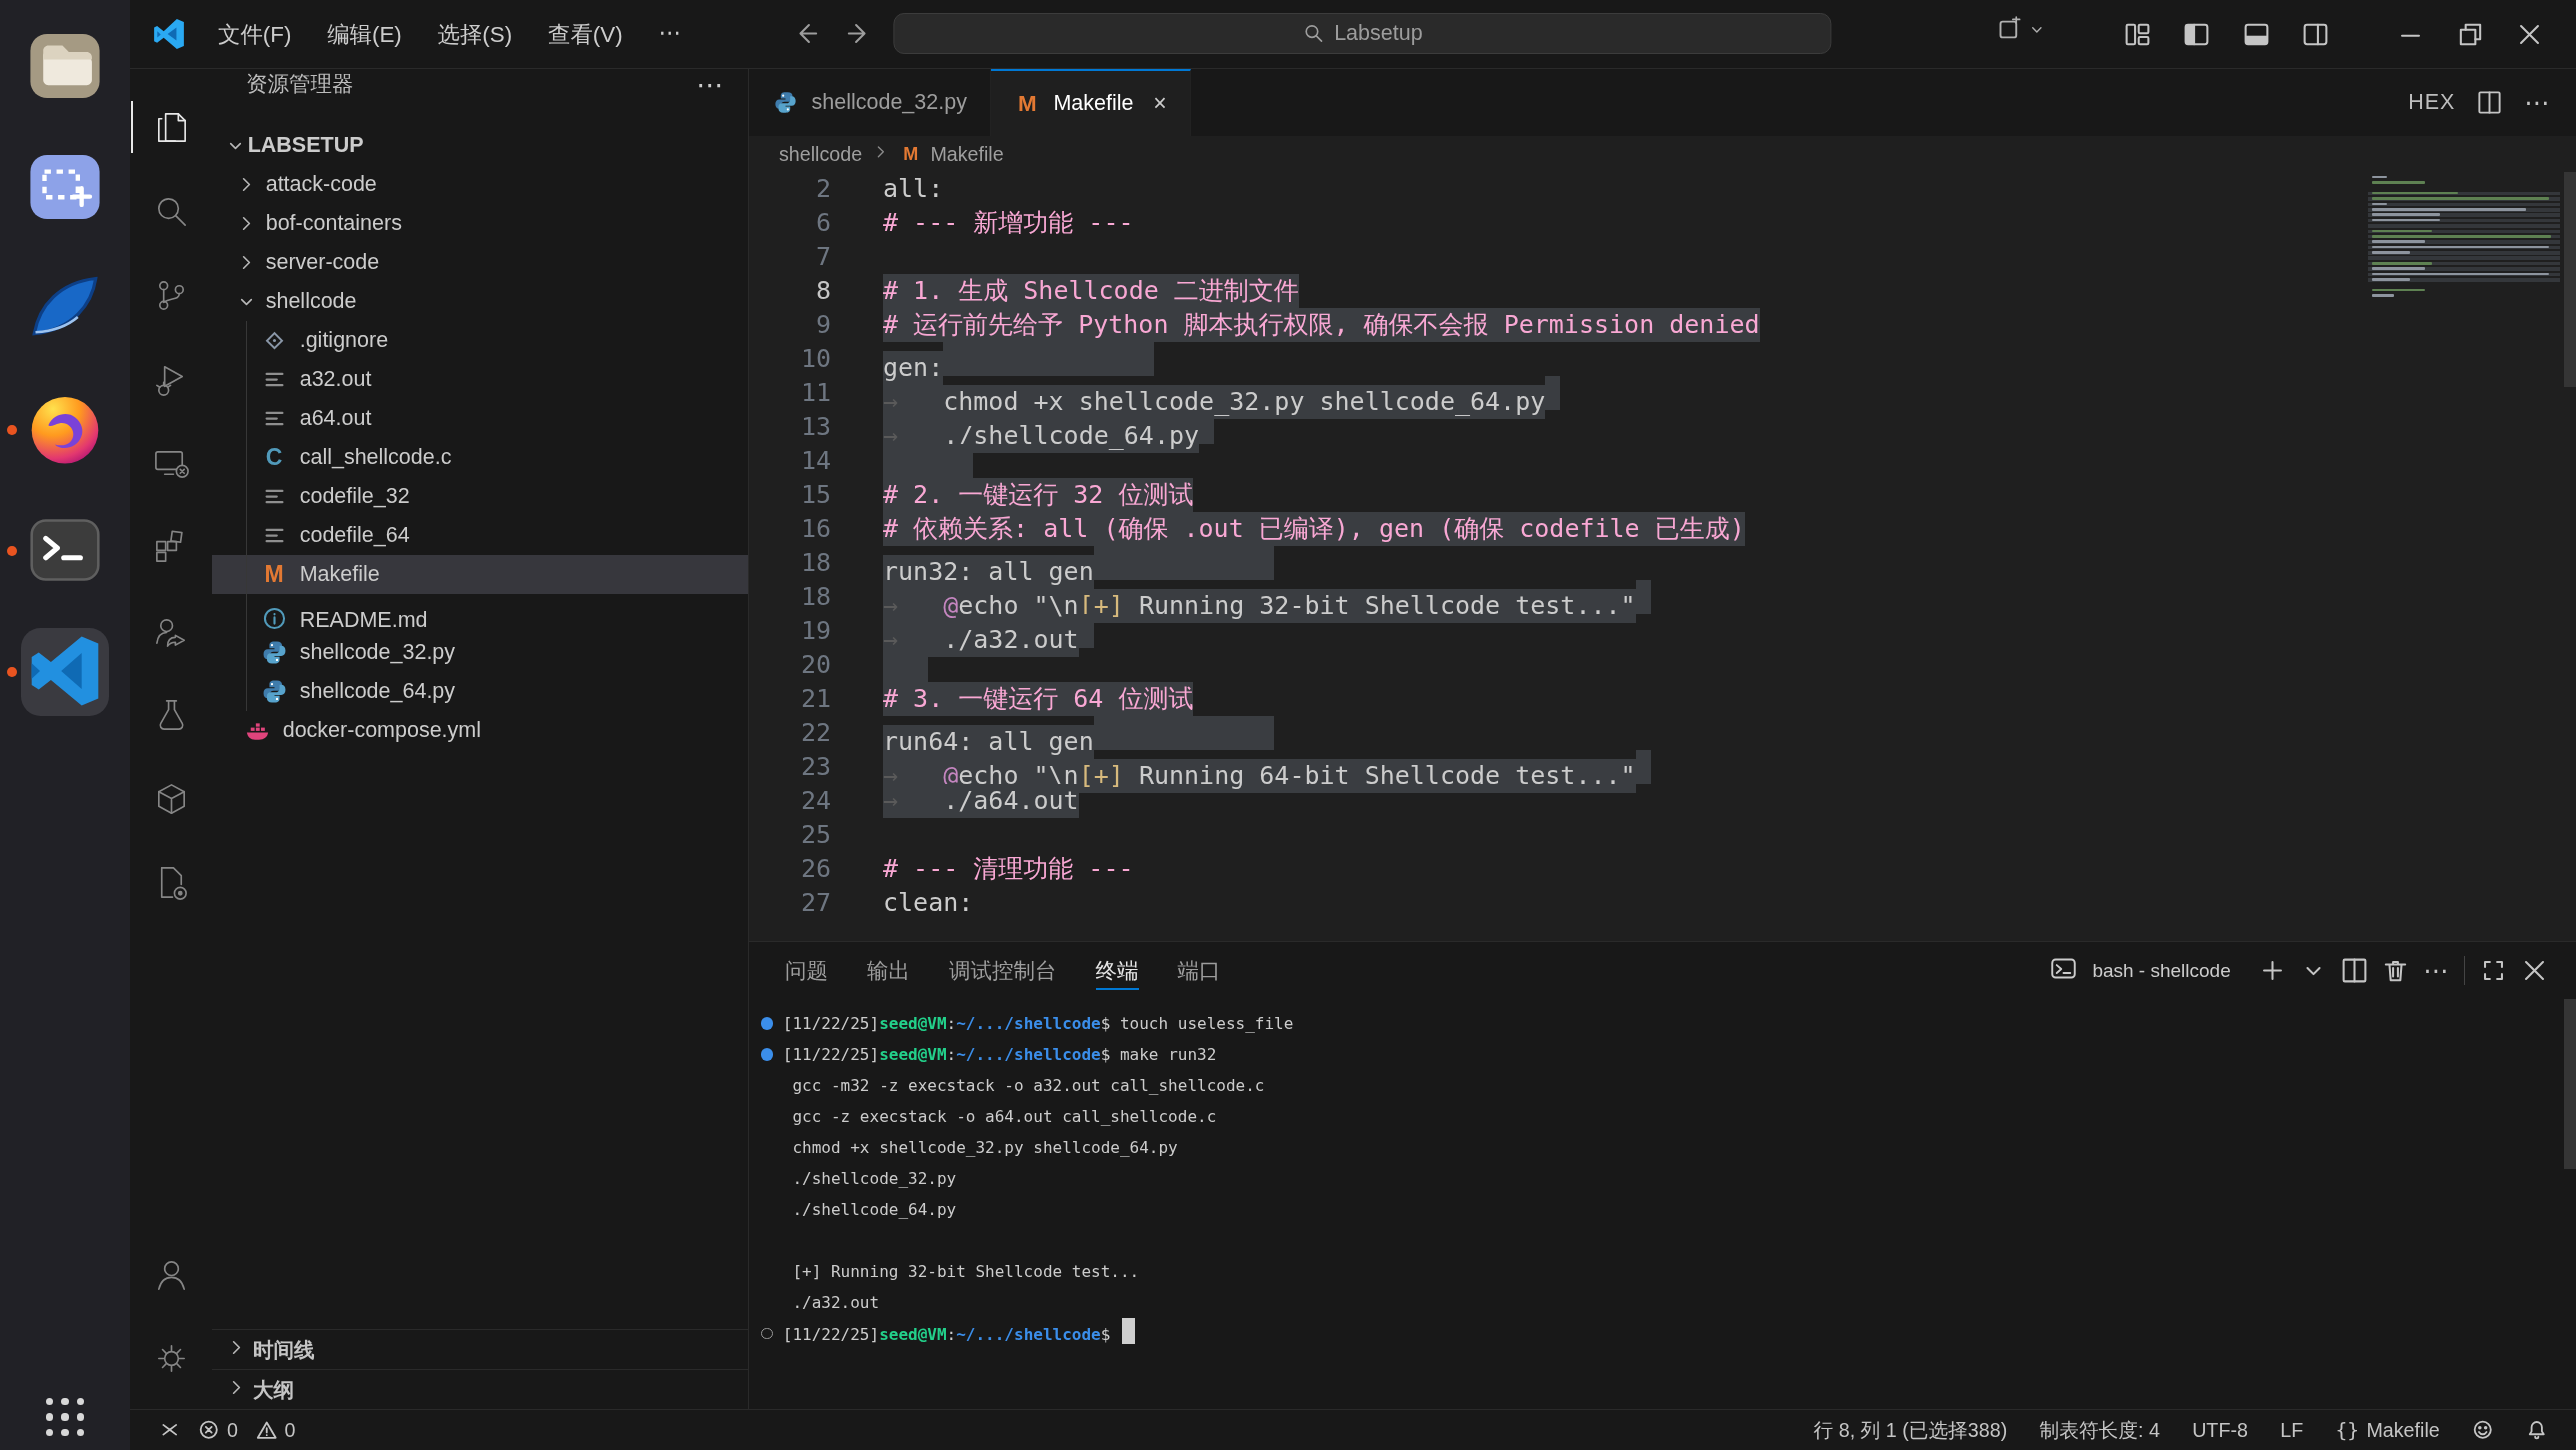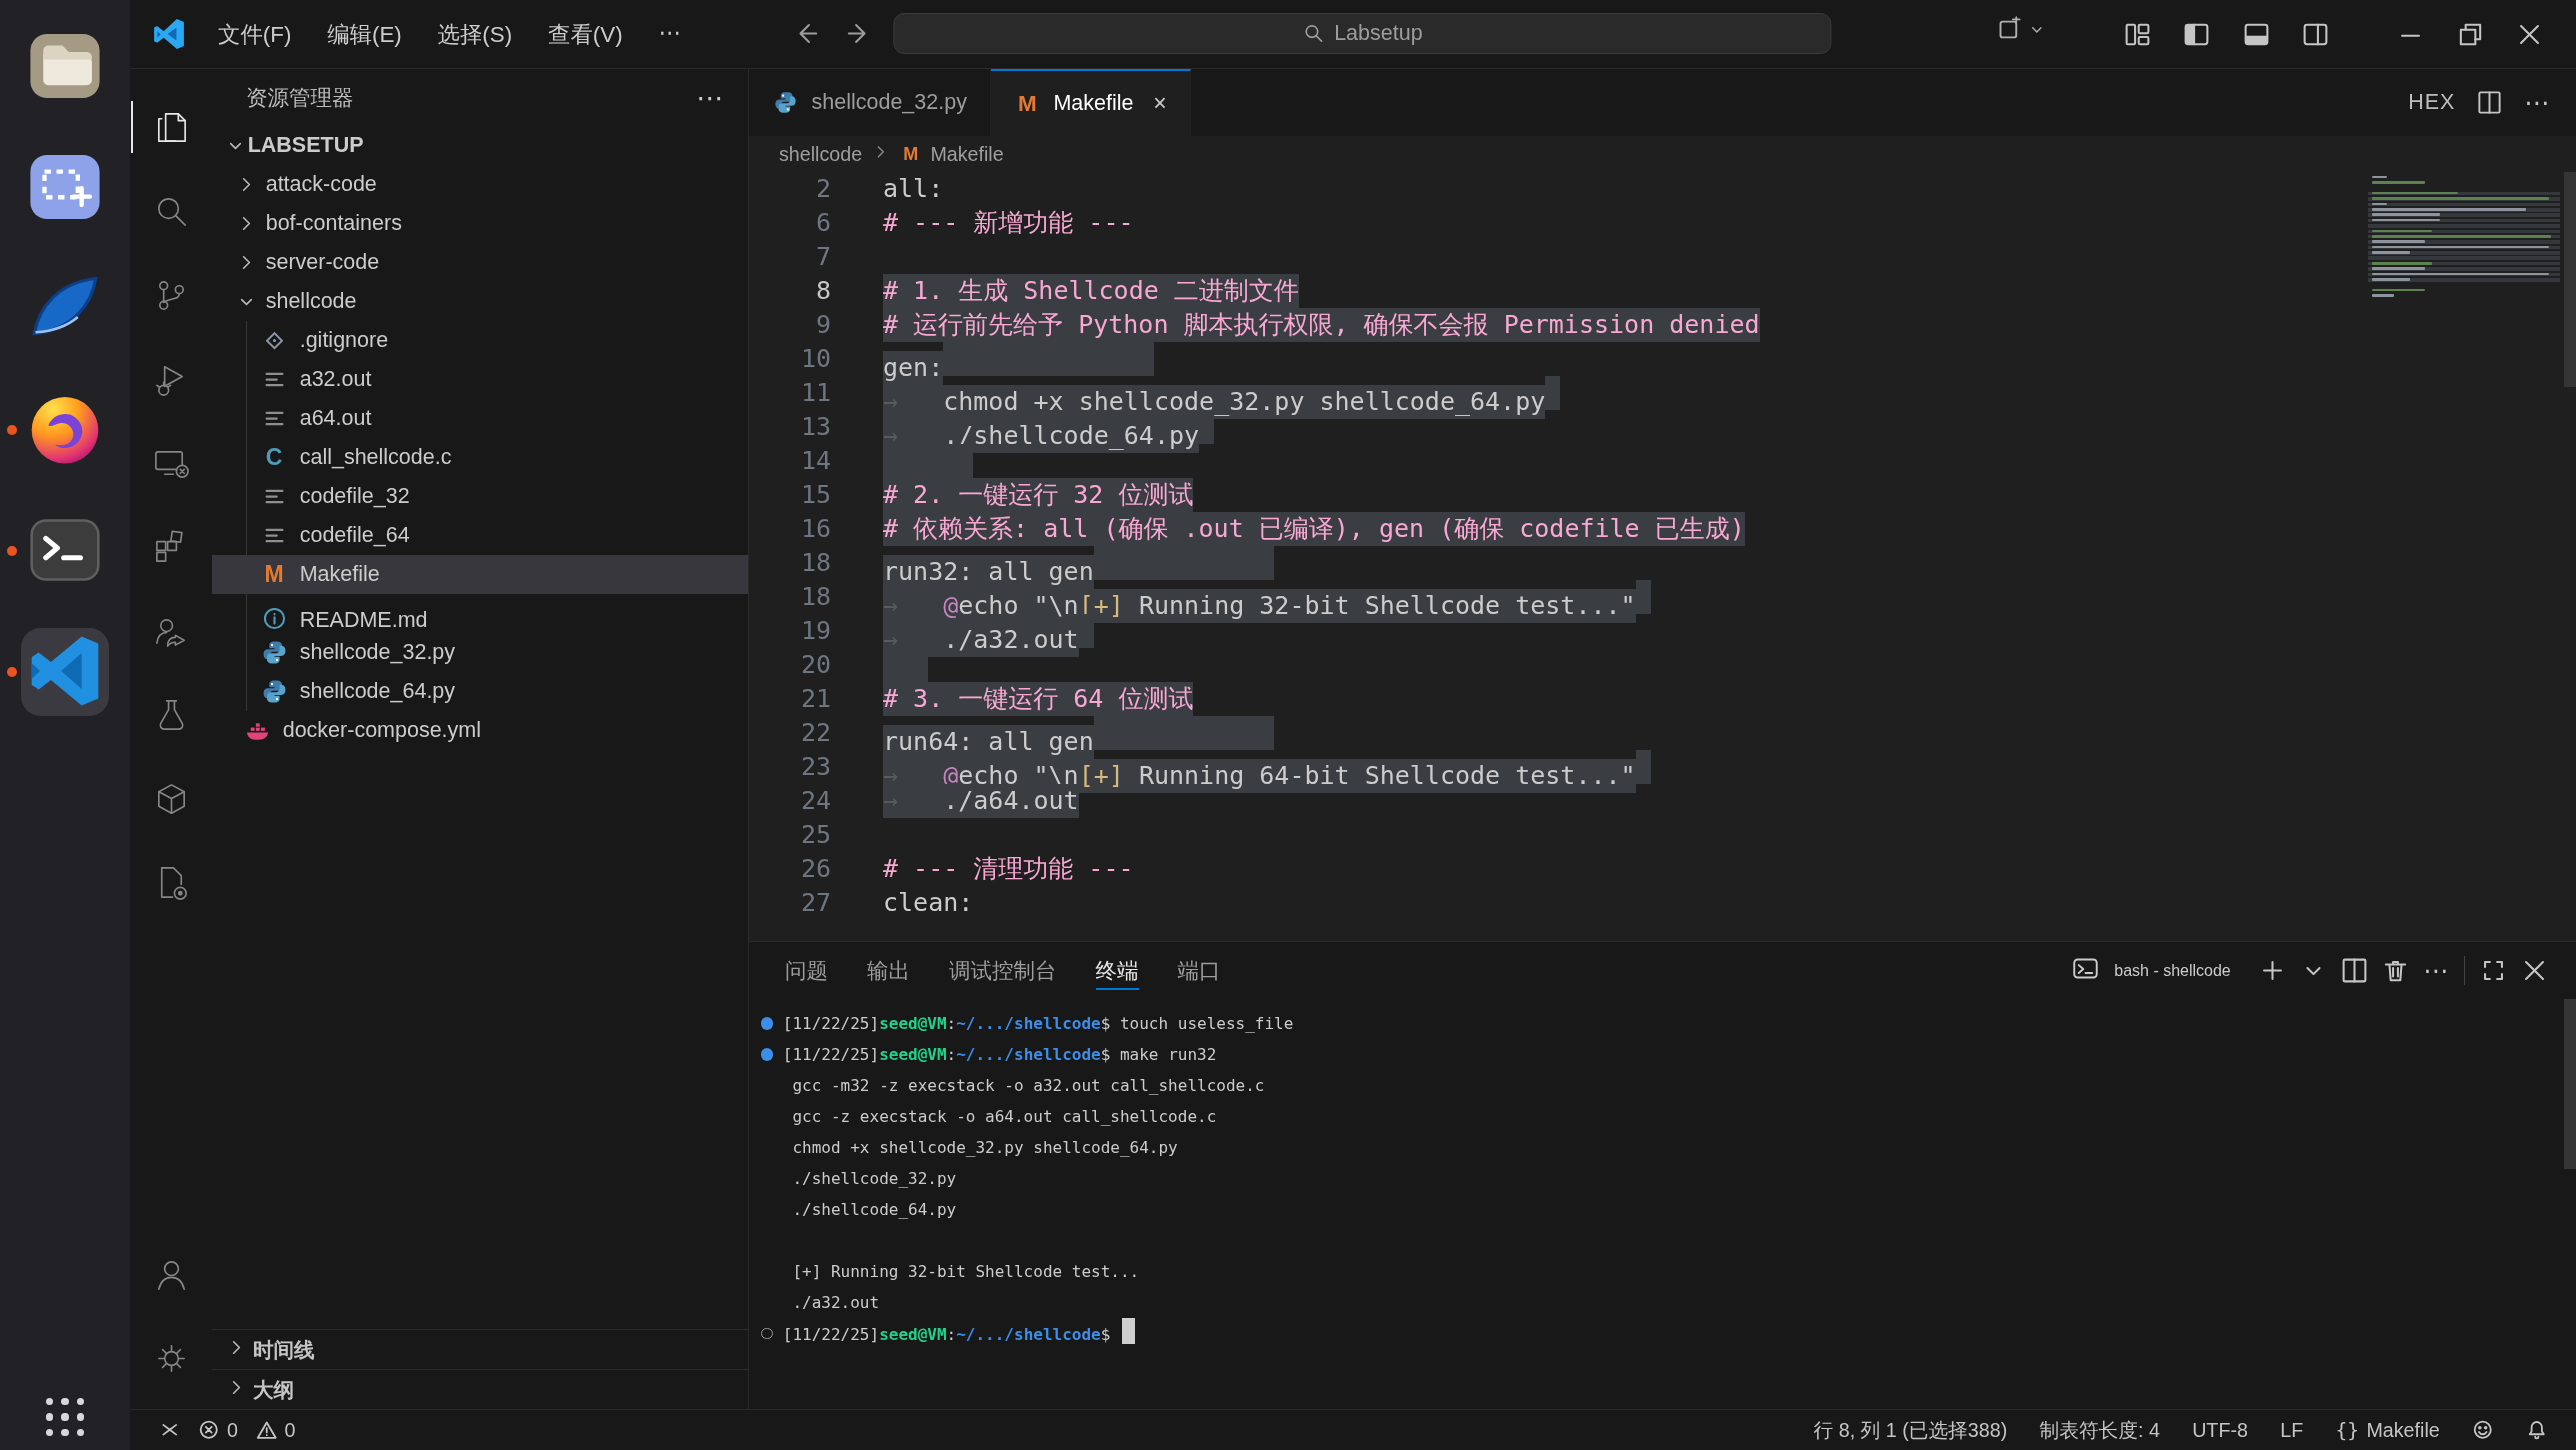--- a/index.html
+++ b/index.html
@@ -48,21 +48,21 @@
     padding-top:16px;box-sizing:border-box;flex:none;}
   .act-ic{width:81px;height:84px;display:flex;align-items:center;justify-content:center;color:#868686;position:relative;}
   .act-ic.active{color:#e7e7e7;}
   .act-ic.active::before{content:"";position:absolute;left:0;top:16px;bottom:16px;width:2.7px;background:#e7e7e7;}
   .act-ic svg{width:39px;height:39px;}
   .act-bottom{margin-top:auto;margin-bottom:9px;display:flex;flex-direction:column;align-items:center;}
 
   
   .sidebar{width:537px;background:#181818;border-right:0.9px solid #2a2a2a;display:flex;flex-direction:column;
     box-sizing:border-box;flex:none;position:relative;}
-  .sb-header{height:57px;display:flex;align-items:center;padding:0 23px 0 34px;font-size:21.5px;color:#bbbbbb;flex:none;}
+  .sb-header{height:57px;display:flex;align-items:flex-start;padding:0 23px 0 34px;font-size:21.5px;color:#bbbbbb;flex:none;}
   .sb-header .sb-title{flex:1;}
   .sb-more{color:#cccccc;font-size:27px;letter-spacing:1.8px;}
   .tree{flex:1;overflow:hidden;position:relative;}
   .trow{height:39px;display:flex;align-items:center;font-size:21.5px;color:#cccccc;position:relative;box-sizing:border-box;}
   .trow.selected{background:#37373d;}
   .trow .chev{width:25px;height:25px;color:#b8b8b8;flex:none;display:flex;align-items:center;justify-content:center;}
   .trow .chev svg{width:23px;height:23px;}
   .trow .ficon{width:30px;height:30px;flex:none;display:flex;align-items:center;justify-content:center;margin-right:10.7px;font-weight:bold;}
   .trow .ficon svg{width:27px;height:27px;}
   .trow.lvl2::before{content:"";position:absolute;left:34px;top:0;bottom:0;border-left:0.9px solid #373737;}
@@ -107,21 +107,21 @@
   .editor-sb{position:absolute;right:0;top:0;width:12.5px;height:215px;background:rgba(121,121,121,0.25);}
 
   
   .panel{height:468px;border-top:0.9px solid #2a2a2a;background:#181818;display:flex;flex-direction:column;flex:none;box-sizing:border-box;}
   .panel-head{height:57px;display:flex;align-items:center;padding:0 21.5px 0 36px;flex:none;}
   .ptabs{display:flex;gap:39px;}
   .ptab{font-size:21.5px;color:#9d9d9d;height:57px;display:flex;align-items:center;position:relative;}
   .ptab.active{color:#e7e7e7;}
   .ptab.active::after{content:"";position:absolute;left:0;right:0;bottom:9px;height:1.8px;background:#0078d4;}
   .panel-right{margin-left:auto;display:flex;align-items:center;gap:7.2px;color:#c5c5c5;}
-  .term-title{display:flex;align-items:center;gap:15px;font-size:16px;color:#cccccc;margin-right:14.3px;text-align:center;}
+  .term-title{display:flex;align-items:center;gap:15px;font-size:19px;color:#cccccc;margin-right:14.3px;text-align:center;}
   .term-title svg{width:27px;height:27px;}
   .panel-right .icon-btn{width:41px;height:41px;}
   .panel-right .divider{width:0.9px;height:29px;background:#444;margin:0 7.2px;}
   .terminal{flex:1;position:relative;overflow:hidden;font-size:16px;line-height:31px;padding:9px 0 0 1.8px;
     font-family:"DejaVu Sans Mono","Liberation Mono",monospace;}
   .tline{height:31px;display:flex;white-space:pre;}
   .tmark{width:32px;flex:none;display:flex;align-items:center;justify-content:center;}
   .tmark .dot{width:12.5px;height:12.5px;border-radius:50%;background:#3b8eea;}
   .tmark .ring{width:11.6px;height:11.6px;border-radius:50%;border:1.8px solid #9a9a9a;box-sizing:border-box;}
   .tt{color:#cccccc;} .tg{color:#23d18b;font-weight:bold;} .tb{color:#3b8eea;font-weight:bold;}

